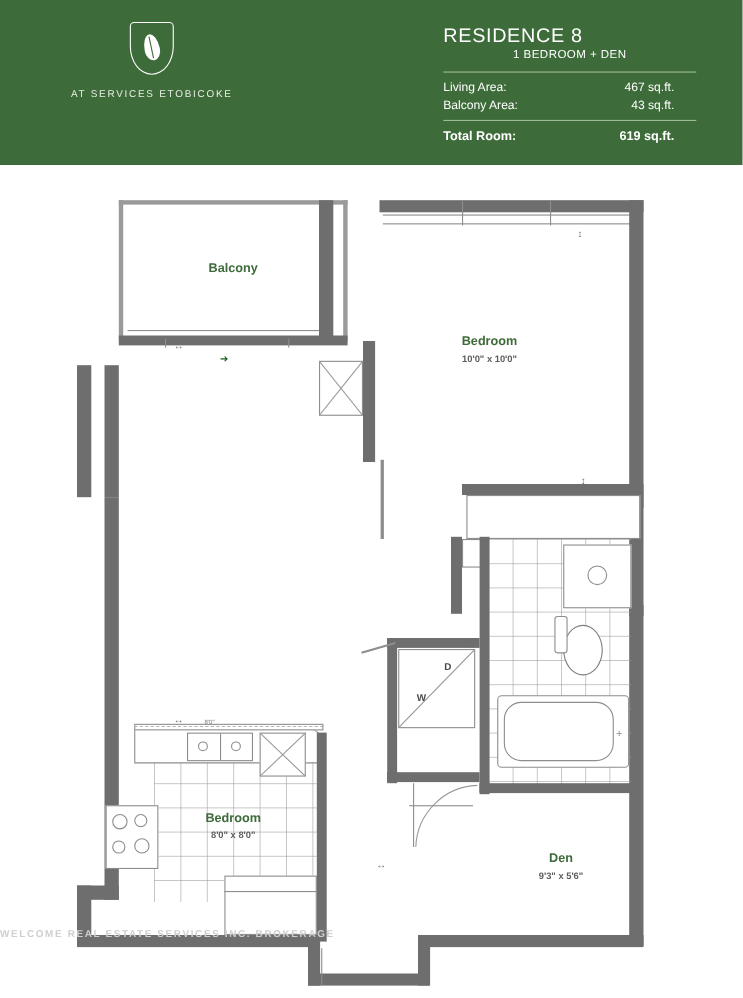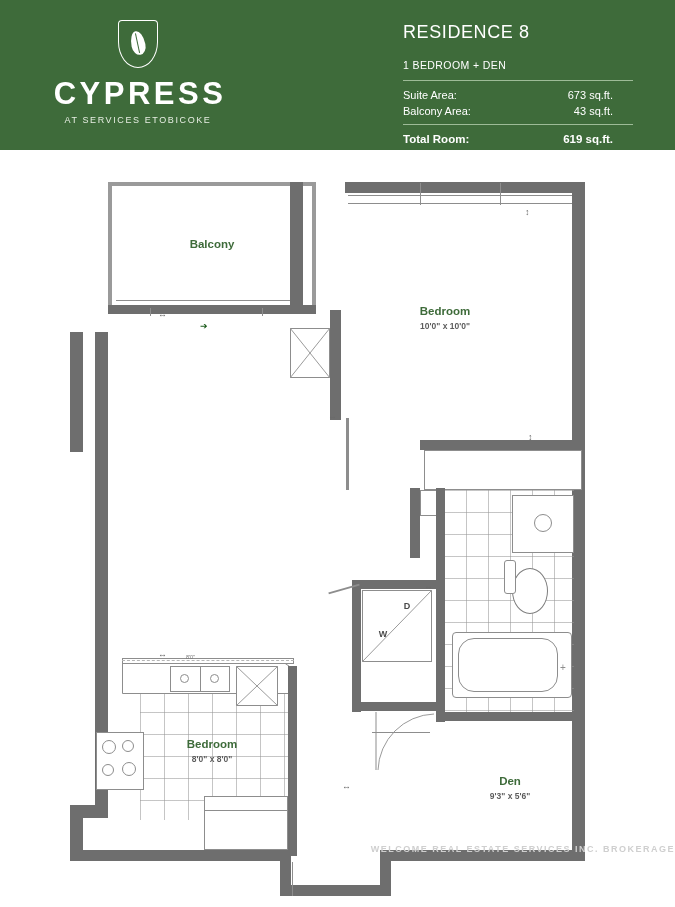--- a/index.html
+++ b/index.html
@@ -90,22 +90,23 @@
     text-align: left;
   }
   .res-title {
     font-size: 18px;
     font-weight: normal;
     letter-spacing: 0.6px;
   }
   .res-subtitle {
     font-size: 10.5px;
     letter-spacing: 0.4px;
-    margin-top: 16px;
+    margin-top: 1px;
     margin-bottom: 9px;
+    text-align: center;
   }
   .hr-thin {
     border-top: 1px solid #9dbb97;
     margin: 5px 0 6px 0;
     width: 100%;
   }
   .area-row {
     display: flex;
     font-size: 11px;
     line-height: 16px;
@@ -197,50 +198,49 @@
     font-size: 5.5px;
     color: #777;
     white-space: nowrap;
   }
 
   .watermark {
     position: absolute;
     left: 0;
     top: 694px;
     width: 675px;
-    text-align: right;
+    text-align: left;
     font-size: 9px;
     letter-spacing: 1.5px;
     color: #cfcfcf;
     font-weight: bold;
     white-space: nowrap;
   }
 </style>
 </head>
 <body>
 
 <div class="header">
   <div class="header-inner">
 
     <div class="brand">
       <div class="brand-mark">
         <div class="shield"></div>
         <div class="leaf"></div>
       </div>
-      <div class="brand-name">CYPRESS</div>
       <div class="brand-sub">AT SERVICES ETOBICOKE</div>
     </div>
 
     <div class="res-block">
       <div class="res-title">RESIDENCE 8</div>
       <div class="res-subtitle">1 BEDROOM + DEN</div>
       <div class="hr-thin"></div>
       <div class="area-row">
-        <span class="lbl">Suite Area:</span>
-        <span class="val">673 sq.ft.</span>
+        <span class="lbl">Living Area:</span>
+        <span class="val">467 sq.ft.</span>
       </div>
       <div class="area-row">
         <span class="lbl">Balcony Area:</span>
         <span class="val">43 sq.ft.</span>
       </div>
       <div class="hr-thin"></div>
       <div class="area-row total">
         <span class="lbl">Total Room:</span>
         <span class="val">619 sq.ft.</span>
       </div>

